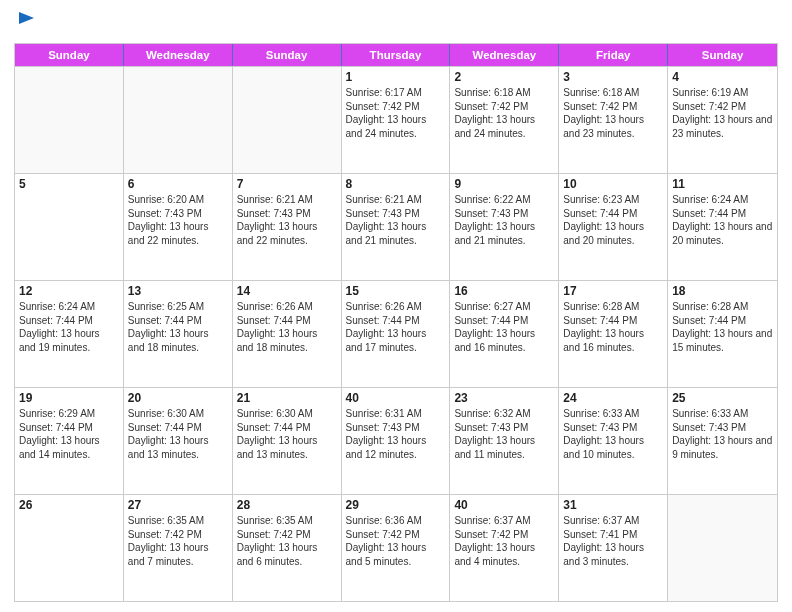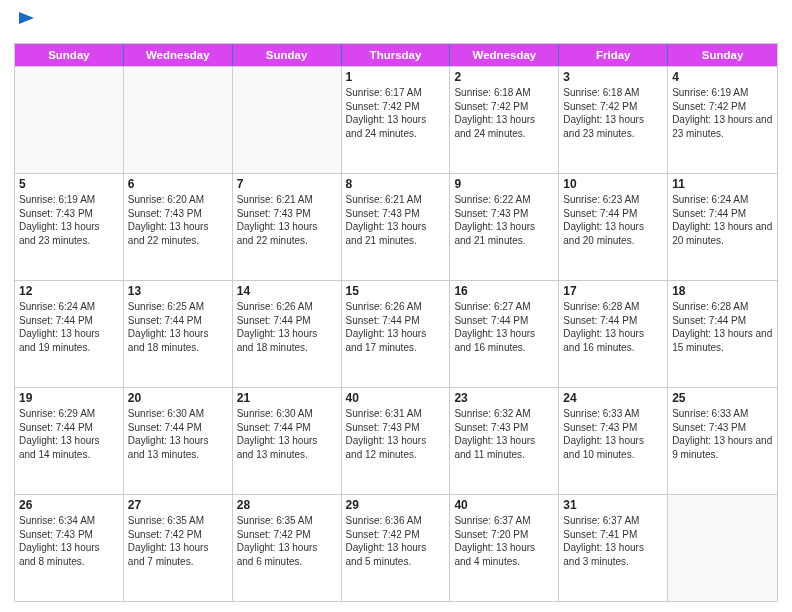--- a/index.html
+++ b/index.html
@@ -171,24 +171,20 @@
             <div class="cal-day-num">4</div>
             <div class="cal-info">Sunrise: 6:19 AM
 Sunset: 7:42 PM
 Daylight: 13 hours
 and 23 minutes.</div>
           </div>
         </div>
         <div class="cal-week">
           <div class="cal-cell">
             <div class="cal-day-num">5</div>
-            <div class="cal-info">Sunrise: 6:19 AM
-Sunset: 7:43 PM
-Daylight: 13 hours
-and 23 minutes.</div>
           </div>
           <div class="cal-cell">
             <div class="cal-day-num">6</div>
             <div class="cal-info">Sunrise: 6:20 AM
 Sunset: 7:43 PM
 Daylight: 13 hours
 and 22 minutes.</div>
           </div>
           <div class="cal-cell">
             <div class="cal-day-num">7</div>
@@ -324,24 +320,20 @@
             <div class="cal-day-num">25</div>
             <div class="cal-info">Sunrise: 6:33 AM
 Sunset: 7:43 PM
 Daylight: 13 hours
 and 9 minutes.</div>
           </div>
         </div>
         <div class="cal-week">
           <div class="cal-cell">
             <div class="cal-day-num">26</div>
-            <div class="cal-info">Sunrise: 6:34 AM
-Sunset: 7:43 PM
-Daylight: 13 hours
-and 8 minutes.</div>
           </div>
           <div class="cal-cell">
             <div class="cal-day-num">27</div>
             <div class="cal-info">Sunrise: 6:35 AM
 Sunset: 7:42 PM
 Daylight: 13 hours
 and 7 minutes.</div>
           </div>
           <div class="cal-cell">
             <div class="cal-day-num">28</div>
@@ -353,21 +345,21 @@
           <div class="cal-cell">
             <div class="cal-day-num">29</div>
             <div class="cal-info">Sunrise: 6:36 AM
 Sunset: 7:42 PM
 Daylight: 13 hours
 and 5 minutes.</div>
           </div>
           <div class="cal-cell">
             <div class="cal-day-num">40</div>
             <div class="cal-info">Sunrise: 6:37 AM
-Sunset: 7:20 PM
+Sunset: 7:42 PM
 Daylight: 13 hours
 and 4 minutes.</div>
           </div>
           <div class="cal-cell">
             <div class="cal-day-num">31</div>
             <div class="cal-info">Sunrise: 6:37 AM
 Sunset: 7:41 PM
 Daylight: 13 hours
 and 3 minutes.</div>
           </div>

